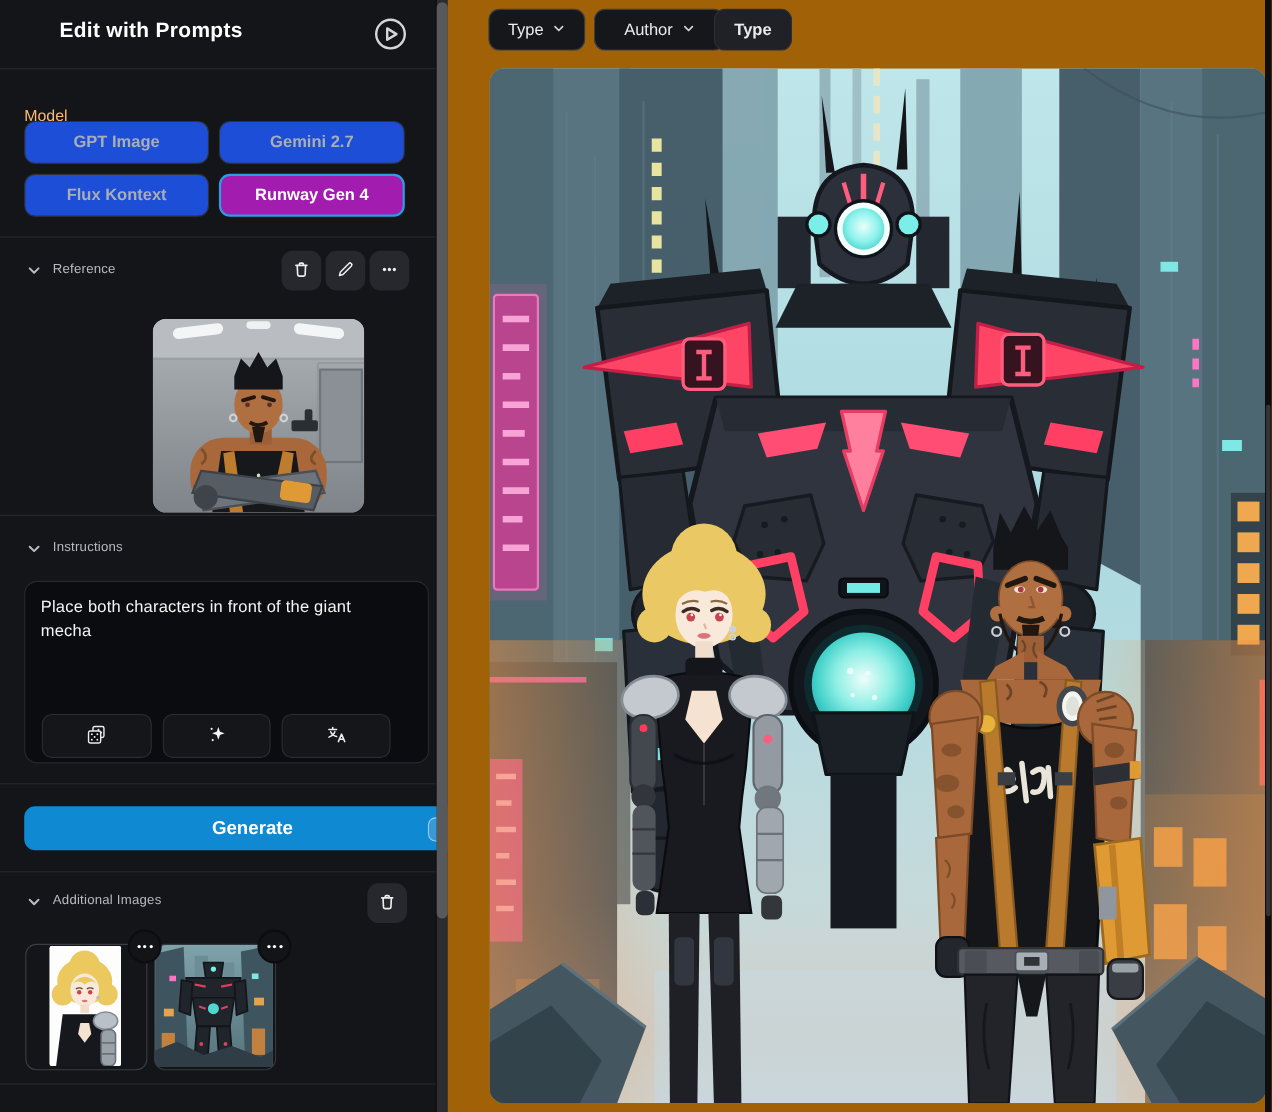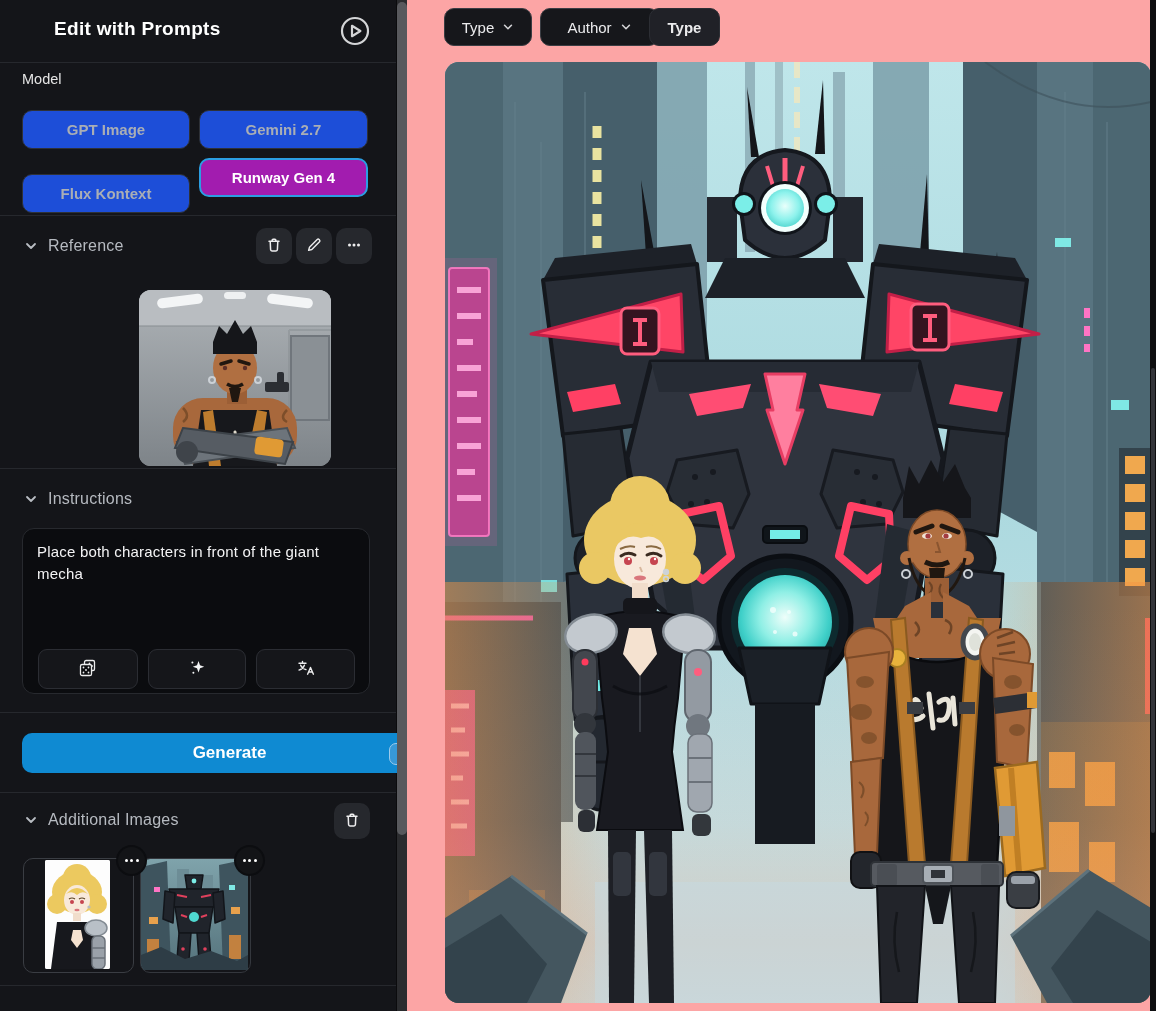--- a/index.html
+++ b/index.html
@@ -3,49 +3,49 @@
 <meta charset="utf-8">
 <style>
   html,body{margin:0;padding:0;}
   body{width:1156px;height:1011px;background:#0b0b0d;font-family:"Liberation Sans",sans-serif;overflow:hidden;position:relative;-webkit-font-smoothing:antialiased;}
   .abs{position:absolute;}
   
   .sidebar{position:absolute;left:0;top:0;width:396px;height:1011px;background:#141519;}
   .divider{position:absolute;left:0;width:396px;height:1px;background:#26282d;}
   .sb-title{position:absolute;left:22px;top:18px;font-size:19px;font-weight:bold;color:#ffffff;letter-spacing:.3px;margin-left:32px;}
   .play-btn{position:absolute;right:25px;top:15px;width:32px;height:32px;background:transparent;border:none;cursor:pointer;padding:0;}
-  .sec-label{font-size:16px;color:#b6bac0;letter-spacing:.2px;}
+  .sec-label{font-size:12px;color:#b6bac0;letter-spacing:.2px;}
   .chev{width:14px;height:14px;}
-  .model-label{position:absolute;left:22px;top:71px;font-size:14.5px;color:#e5e5e5;}
+  .model-label{position:absolute;left:22px;top:98px;font-size:14.5px;color:#fdba74;}
   .model-btn{position:absolute;border-radius:10px;background:#1d4ed8;border:1px solid #2e3137;color:#a9aeb5;font-size:15px;font-weight:bold;font-family:inherit;display:flex;align-items:center;justify-content:center;cursor:pointer;}
   .model-btn.selected{background:#a21caf;border:2px solid #2b9ee2;color:#ffffff;}
   .m0{left:22px;top:110px;width:168px;height:39px;}
   .m1{left:199px;top:110px;width:169px;height:39px;}
-  .m2{left:22px;top:158px;width:168px;height:39px;margin-top:16px;}
+  .m2{left:22px;top:158px;width:168px;height:39px;}
   .m3{left:199px;top:158px;width:169px;height:39px;}
   .icon-btn{position:absolute;width:36px;height:36px;border-radius:10px;background:#26282d;border:none;display:flex;align-items:center;justify-content:center;cursor:pointer;padding:0;}
   .ref-thumb{position:absolute;left:99px;top:274px;width:192px;height:176px;border-radius:12px;overflow:hidden;cursor:pointer;background:#9aa0a5;}
-  .instr-box{position:absolute;left:22px;top:528px;width:346px;height:164px;background:#0b0c0f;border:1px solid #27292e;border-radius:12px;}
+  .instr-box{position:absolute;left:22px;top:528px;width:346px;height:164px;background:#0b0c0f;border:1px solid #27292e;border-radius:12px;padding-left:20px;}
   .instr-text{position:absolute;left:14px;top:12px;width:300px;font-size:15px;line-height:22px;color:#f4f4f5;letter-spacing:.2px;}
   .tool-btn{position:absolute;top:120px;height:40px;background:#15161a;border:1px solid #2b2d33;border-radius:9px;display:flex;align-items:center;justify-content:center;cursor:pointer;padding:0;}
   .t0{left:15px;width:100px;}
   .t1{left:125px;width:98px;}
   .t2{left:233px;width:99px;}
   .gen-btn{position:absolute;left:22px;top:733px;width:415px;height:40px;background:#0f8ad2;border:none;border-radius:10px;color:#fff;font-size:17px;font-weight:bold;font-family:inherit;cursor:pointer;}
   .gen-badge{position:absolute;right:12px;top:10px;width:34px;height:20px;border:1px solid #9ccbec;background:#3799d8;border-radius:7px;color:#4c1d95;font-size:12.5px;font-weight:bold;display:flex;align-items:center;justify-content:center;}
   .thumb-box{position:absolute;top:858px;width:109px;height:113px;border:1px solid #3a3d43;border-radius:10px;background:#141519;cursor:pointer;}
   .tb1{left:23px;}
   .tb2{left:140px;overflow:hidden;border:1px solid #34373d;}
   .tb1-inner{position:absolute;left:21px;top:1px;width:65px;height:109px;overflow:hidden;border-radius:2px;background:#fdfdfd;}
   .more-badge{position:absolute;top:847px;width:27px;height:27px;border-radius:50%;background:#131417;box-shadow:0 0 0 2px #0c0d10;display:flex;align-items:center;justify-content:center;gap:2.5px;cursor:pointer;z-index:5;}
   .more-badge i{width:3px;height:3px;border-radius:50%;background:#fff;display:block;}
   .sb-scroll{position:absolute;left:397px;top:0;width:10px;height:1011px;background:#2b2c2f;}
   .sb-thumb{position:absolute;left:0;top:2px;width:10px;height:833px;border-radius:6px;background:#58595d;}
   
-  .main{position:absolute;left:407px;top:0;width:749px;height:1011px;background:#fca5a5;}
+  .main{position:absolute;left:407px;top:0;width:749px;height:1011px;background:#a16207;}
   .filter-btn{position:absolute;top:8px;height:38px;background:#16171b;border:1px solid #3a3d43;border-radius:10px;color:#ebebed;font-size:15px;font-family:inherit;display:flex;align-items:center;justify-content:center;gap:8px;cursor:pointer;}
   .fb-type{left:37px;width:88px;}
   .fb-author{left:133px;width:119px;}
   .fb-reset{left:242px;width:71px;background:#202127;border:1px solid #2c2e34;font-weight:bold;}
   .canvas{position:absolute;left:38px;top:62px;width:706px;height:941px;border-radius:14px;overflow:hidden;cursor:pointer;margin:0;}
   .r-scroll{position:absolute;right:0;top:0;width:6px;height:1011px;background:#0e0e10;}
   .r-thumb{position:absolute;right:1px;top:368px;width:4px;height:465px;border-radius:2px;background:#333439;}
 </style>
 </head>
 <body>

